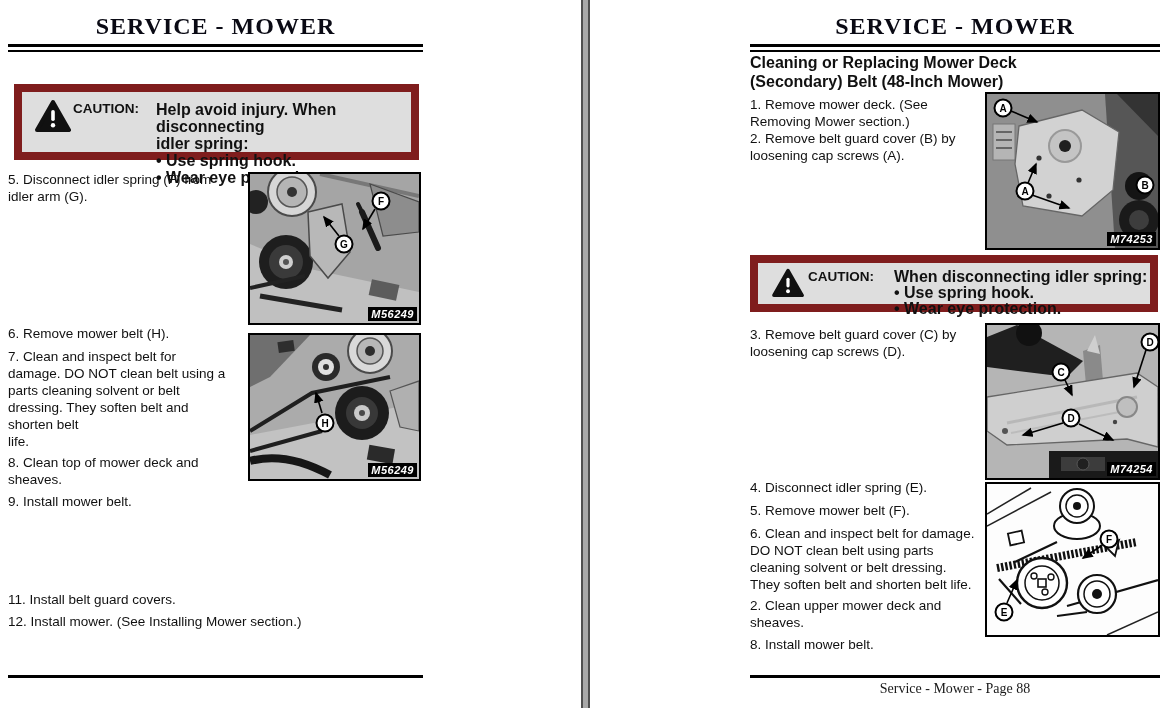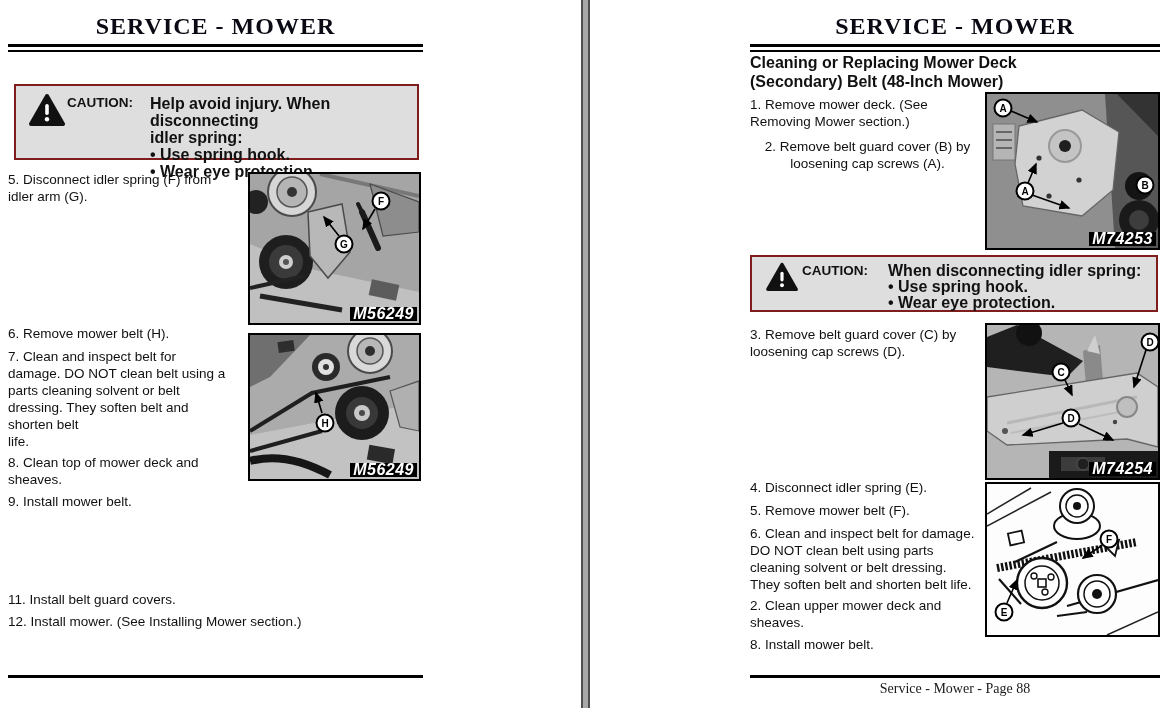--- a/index.html
+++ b/index.html
@@ -10,36 +10,36 @@
   .page{position:absolute;top:0;height:708px;background:#fff;text-decoration:underline;}
   #page-left{left:0;width:581px;}
   #divider{position:absolute;top:0;left:581px;width:9px;height:708px;
     background:#a8a8a8;border-left:2px solid #4f4f4f;border-right:2px solid #4f4f4f;box-sizing:border-box;}
   #page-right{left:590px;width:580px;}
 
   .doc-header{position:absolute;font-family:"Liberation Serif",serif;font-weight:bold;
     font-size:24px;letter-spacing:1px;text-align:center;color:#0a0a14;white-space:nowrap;}
   .double-rule{position:absolute;height:8px;border-top:3px solid #000;border-bottom:2px solid #000;box-sizing:border-box;}
 
-  .caution-box{position:absolute;background:#dedede;border:2px solid #7f1d1d;box-sizing:border-box;}
+  .caution-box{position:absolute;background:#dedede;border:8px solid #7f1d1d;box-sizing:border-box;}
   .warn-icon{position:absolute;}
   .caution-label{position:absolute;font-weight:bold;font-size:13.5px;}
   .caution-msg{position:absolute;font-weight:bold;font-size:16px;white-space:pre-line;}
   .lh17{line-height:17px;}
   .lh16{line-height:16px;}
 
   .step{position:absolute;font-size:13.5px;line-height:17px;white-space:pre-line;}
   .section-title{position:absolute;font-weight:bold;font-size:16px;line-height:19px;white-space:pre-line;}
   .note{position:absolute;font-weight:bold;font-size:13.5px;line-height:17px;
     white-space:pre-line;padding-left:55px;text-indent:-55px;box-sizing:border-box;}
 
   .fig{position:absolute;border:2px solid #000;box-sizing:border-box;background:#9a9a9a;}
   .fig svg{display:block;width:100%;height:100%;}
   .fig-badge{position:absolute;right:2px;bottom:2px;background:#000;color:#fff;
-    font-weight:bold;font-style:italic;font-size:16px;line-height:14px;padding:0 3px;letter-spacing:0.5px;}
+    font-weight:bold;font-style:italic;font-size:11px;line-height:14px;padding:0 3px;letter-spacing:0.5px;}
   .fig-badge:empty{display:none;}
 
   .footer-rule{position:absolute;height:3px;background:#000;}
   .footer-text{position:absolute;font-family:"Liberation Serif",serif;font-size:14px;text-align:center;color:#1a1a1a;}
 
   .callout-circle{fill:#fff;stroke:#000;stroke-width:2;}
   .callout-letter{font-family:"Liberation Sans",sans-serif;font-size:10px;font-weight:bold;fill:#000;text-anchor:middle;}
   .callout-line{stroke:#000;stroke-width:1.6;fill:none;}
 </style>
 </head>
@@ -174,21 +174,21 @@
 <div class="page" id="page-right">
 
   <div class="doc-header" style="left:160px;top:13px;width:410px;">SERVICE - MOWER</div>
   <div class="double-rule" style="left:160px;top:44px;width:410px;"></div>
 
   <div class="section-title" style="left:160px;top:53px;width:330px;">Cleaning or Replacing Mower Deck
 (Secondary) Belt (48-Inch Mower)</div>
 
   <div class="step" style="left:160px;top:96px;width:235px;">1. Remove mower deck. (See
 Removing Mower section.)</div>
-  <div class="step" style="left:160px;top:138px;width:235px;text-align:center;">2. Remove belt guard cover (B) by
+  <div class="step" style="left:160px;top:130px;width:235px;">2. Remove belt guard cover (B) by
 loosening cap screws (A).</div>
 
   <div class="fig" style="left:395px;top:92px;width:175px;height:158px;">
     <svg viewBox="0 0 171 154">
       <defs>
         <marker id="arR1" markerWidth="8" markerHeight="8" refX="6" refY="3" orient="auto">
           <path d="M0,0 L7,3 L0,6 z" fill="#000"></path>
         </marker>
       </defs>
       <rect width="171" height="154" fill="#8f8f8f"></rect>

